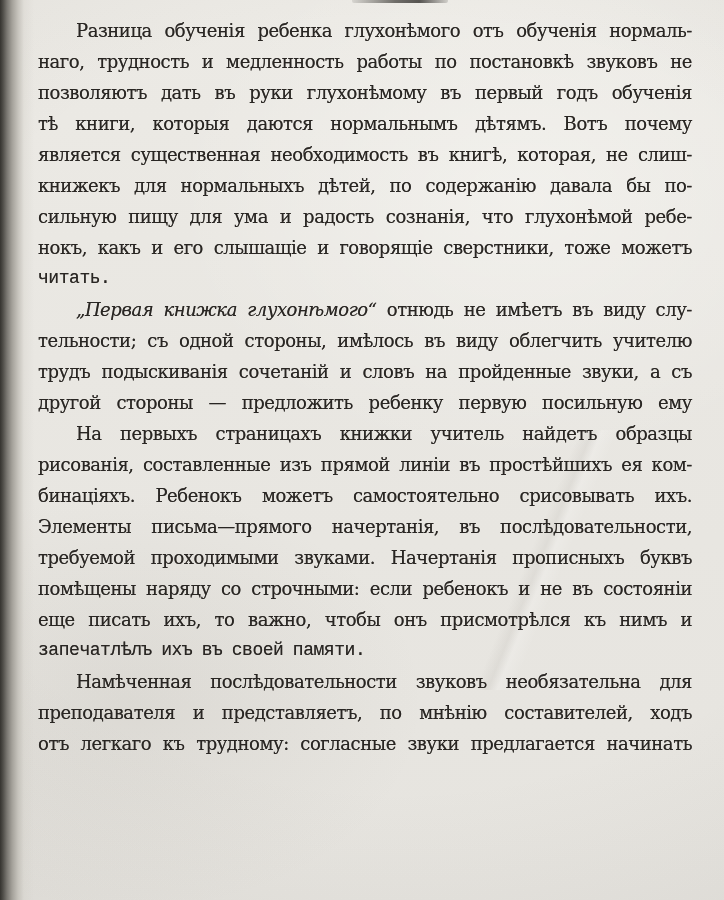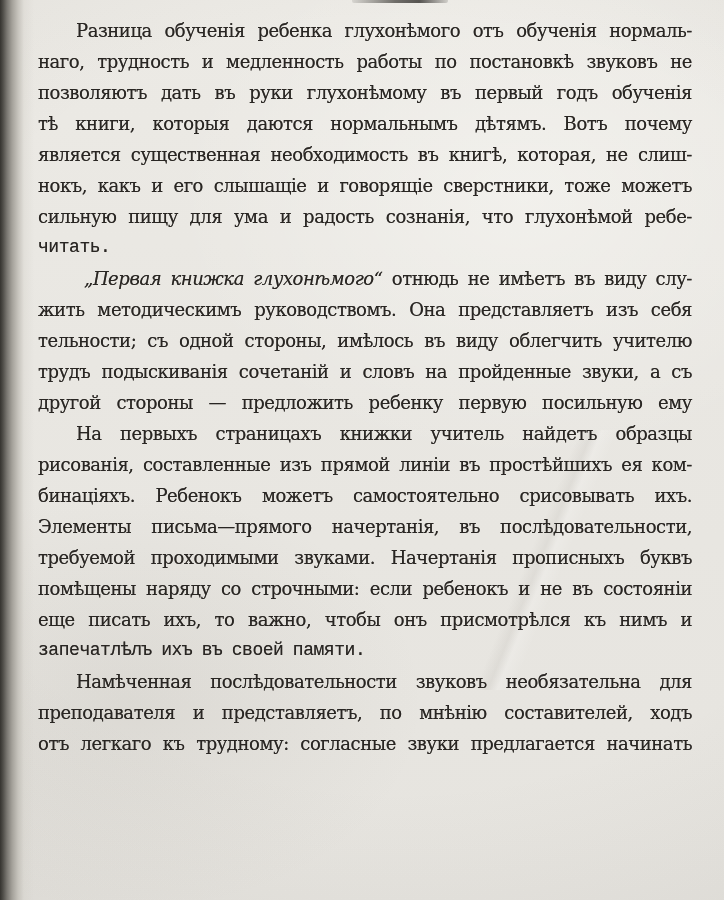--- a/index.html
+++ b/index.html
@@ -61,46 +61,46 @@
     text-shadow: 0 0 0.6px rgba(46,42,38,0.65);
   }
   .para { margin: 0; padding: 0; }
   .line {
     display: block;
     text-align: justify;
     text-align-last: justify;
   }
   .line.pend { text-align-last: left; font-family: Liberation Mono, monospace; }  
   .line.ind  { text-indent: 38px; }      
-  .line i { font-style: italic; margin-left: 8px; }
+  .line i { font-style: italic; }
 </style>
 </head>
 <body>
 
 <div class="paper"></div>
 <div class="crease"></div>
 <div class="gutter"></div>
 <div class="top-mark"></div>
 
 <div class="textblock">
 
   <div class="para">
     <span class="line ind">Разница обученія ребенка глухонѣмого отъ обученія нормаль-</span>
     <span class="line">наго, трудность и медленность работы по постановкѣ звуковъ не</span>
     <span class="line">позволяютъ дать въ руки глухонѣмому въ первый годъ обученія</span>
     <span class="line">тѣ книги, которыя даются нормальнымъ дѣтямъ. Вотъ почему</span>
     <span class="line">является существенная необходимость въ книгѣ, которая, не слиш-</span>
+    <span class="line">книжекъ для нормальныхъ дѣтей, по содержанію давала бы по-</span>
+    <span class="line">сильную пищу для ума и радость сознанія, что глухонѣмой ребе-</span>
     <span class="line">нокъ, какъ и его слышащіе и говорящіе сверстники, тоже можетъ</span>
-    <span class="line">сильную пищу для ума и радость сознанія, что глухонѣмой ребе-</span>
     <span class="line pend">читать.</span>
   </div>
 
   <div class="para">
     <span class="line ind"><i>„Первая книжка глухонѣмого“</i><span> отнюдь не имѣетъ въ виду слу-</span></span>
-    <span class="line">жить методическимъ руководствомъ. Она представляетъ изъ себя</span>
     <span class="line">тельности; съ одной стороны, имѣлось въ виду облегчить учителю</span>
     <span class="line">трудъ подыскиванія сочетаній и словъ на пройденные звуки, а съ</span>
     <span class="line">другой стороны — предложить ребенку первую посильную ему</span>
   </div>
 
   <div class="para">
     <span class="line ind">На первыхъ страницахъ книжки учитель найдетъ образцы</span>
     <span class="line">рисованія, составленные изъ прямой линіи въ простѣйшихъ ея ком-</span>
     <span class="line">бинаціяхъ. Ребенокъ можетъ самостоятельно срисовывать ихъ.</span>
     <span class="line">Элементы письма—прямого начертанія, въ послѣдовательности,</span>

